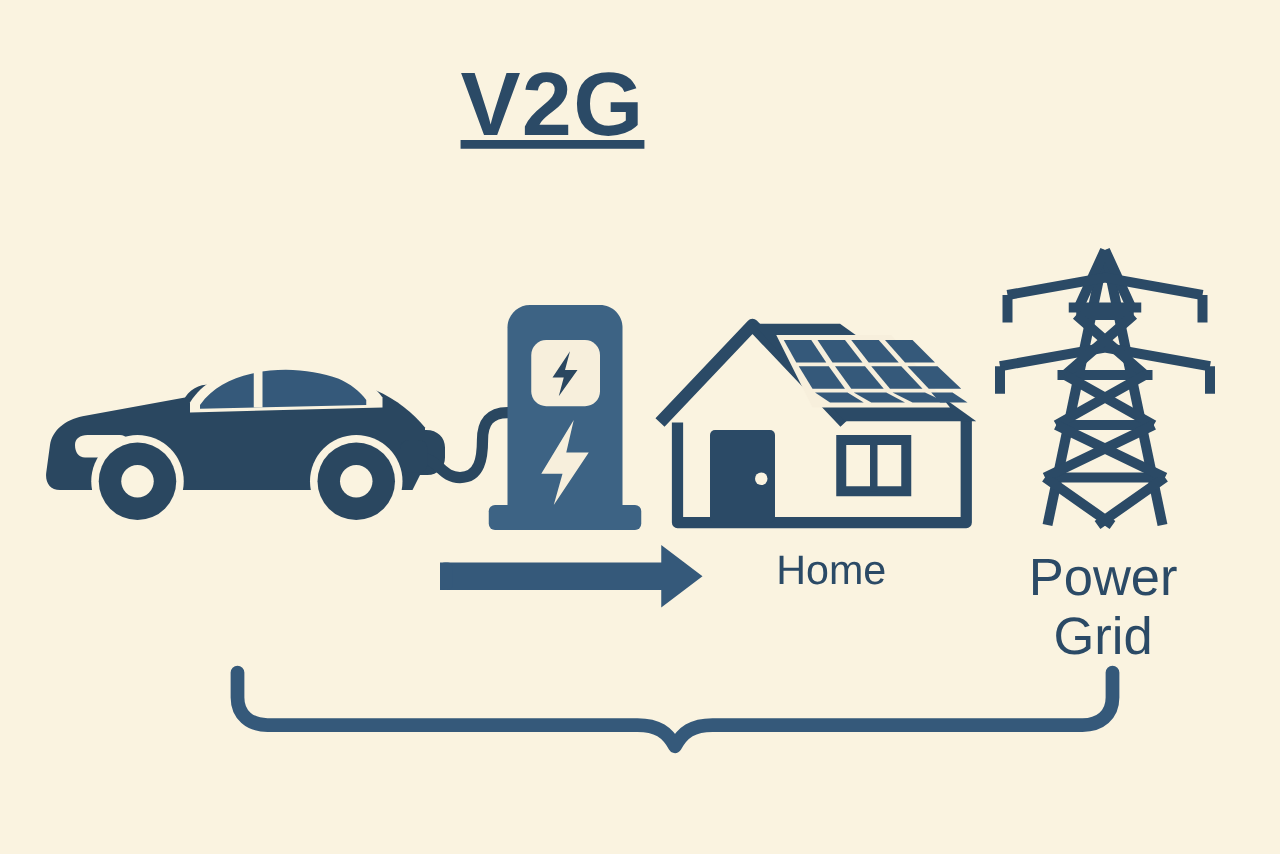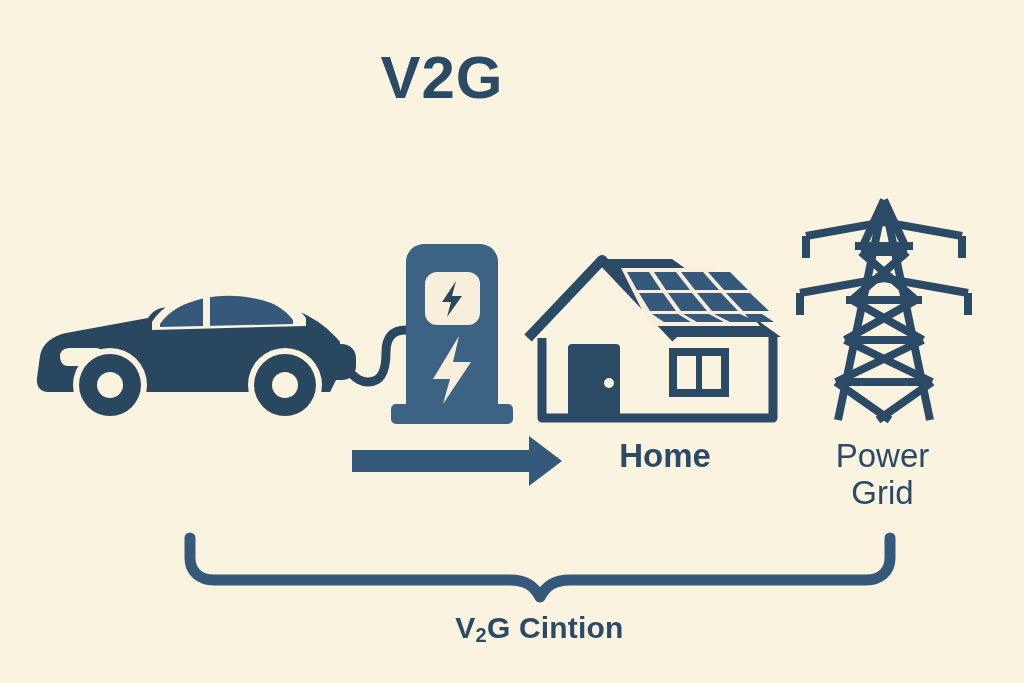--- a/index.html
+++ b/index.html
@@ -30,43 +30,44 @@
     color: #2b4a66;
     text-align: center;
     white-space: pre;
     line-height: 1.12;
     user-select: none;
   }
   #page-title {
     left: 0;
     top: 44px;
     width: 884px;
-    font-size: 60px;
+    font-size: 72px;
     font-weight: 700;
     letter-spacing: 1px;
+    text-decoration: underline;
   }
   #label-charger {
     left: 64px;
     top: 438px;
     width: 280px;
     font-size: 33px;
     font-weight: 400;
   }
   #label-home {
     left: 560px;
     top: 438px;
     width: 210px;
     font-size: 33px;
-    font-weight: 700;
+    font-weight: 400;
   }
   #label-grid {
     left: 780px;
     top: 438px;
     width: 205px;
-    font-size: 33px;
+    font-size: 42px;
     font-weight: 400;
   }
   #caption {
     left: 212px;
     top: 611px;
     width: 655px;
     font-size: 30px;
     font-weight: 600;
     letter-spacing: 0.2px;
   }
@@ -228,15 +229,14 @@
   </svg>
 
   <div class="txt" id="page-title">V2G</div>
 
 
   <div class="txt" id="label-home">Home</div>
 
   <div class="txt" id="label-grid">Power
 Grid</div>
 
-  <div class="txt" id="caption"><span>V</span><span class="sub">2</span><span>G Cintion</span></div>
 
 </div>
 
 </body></html>

